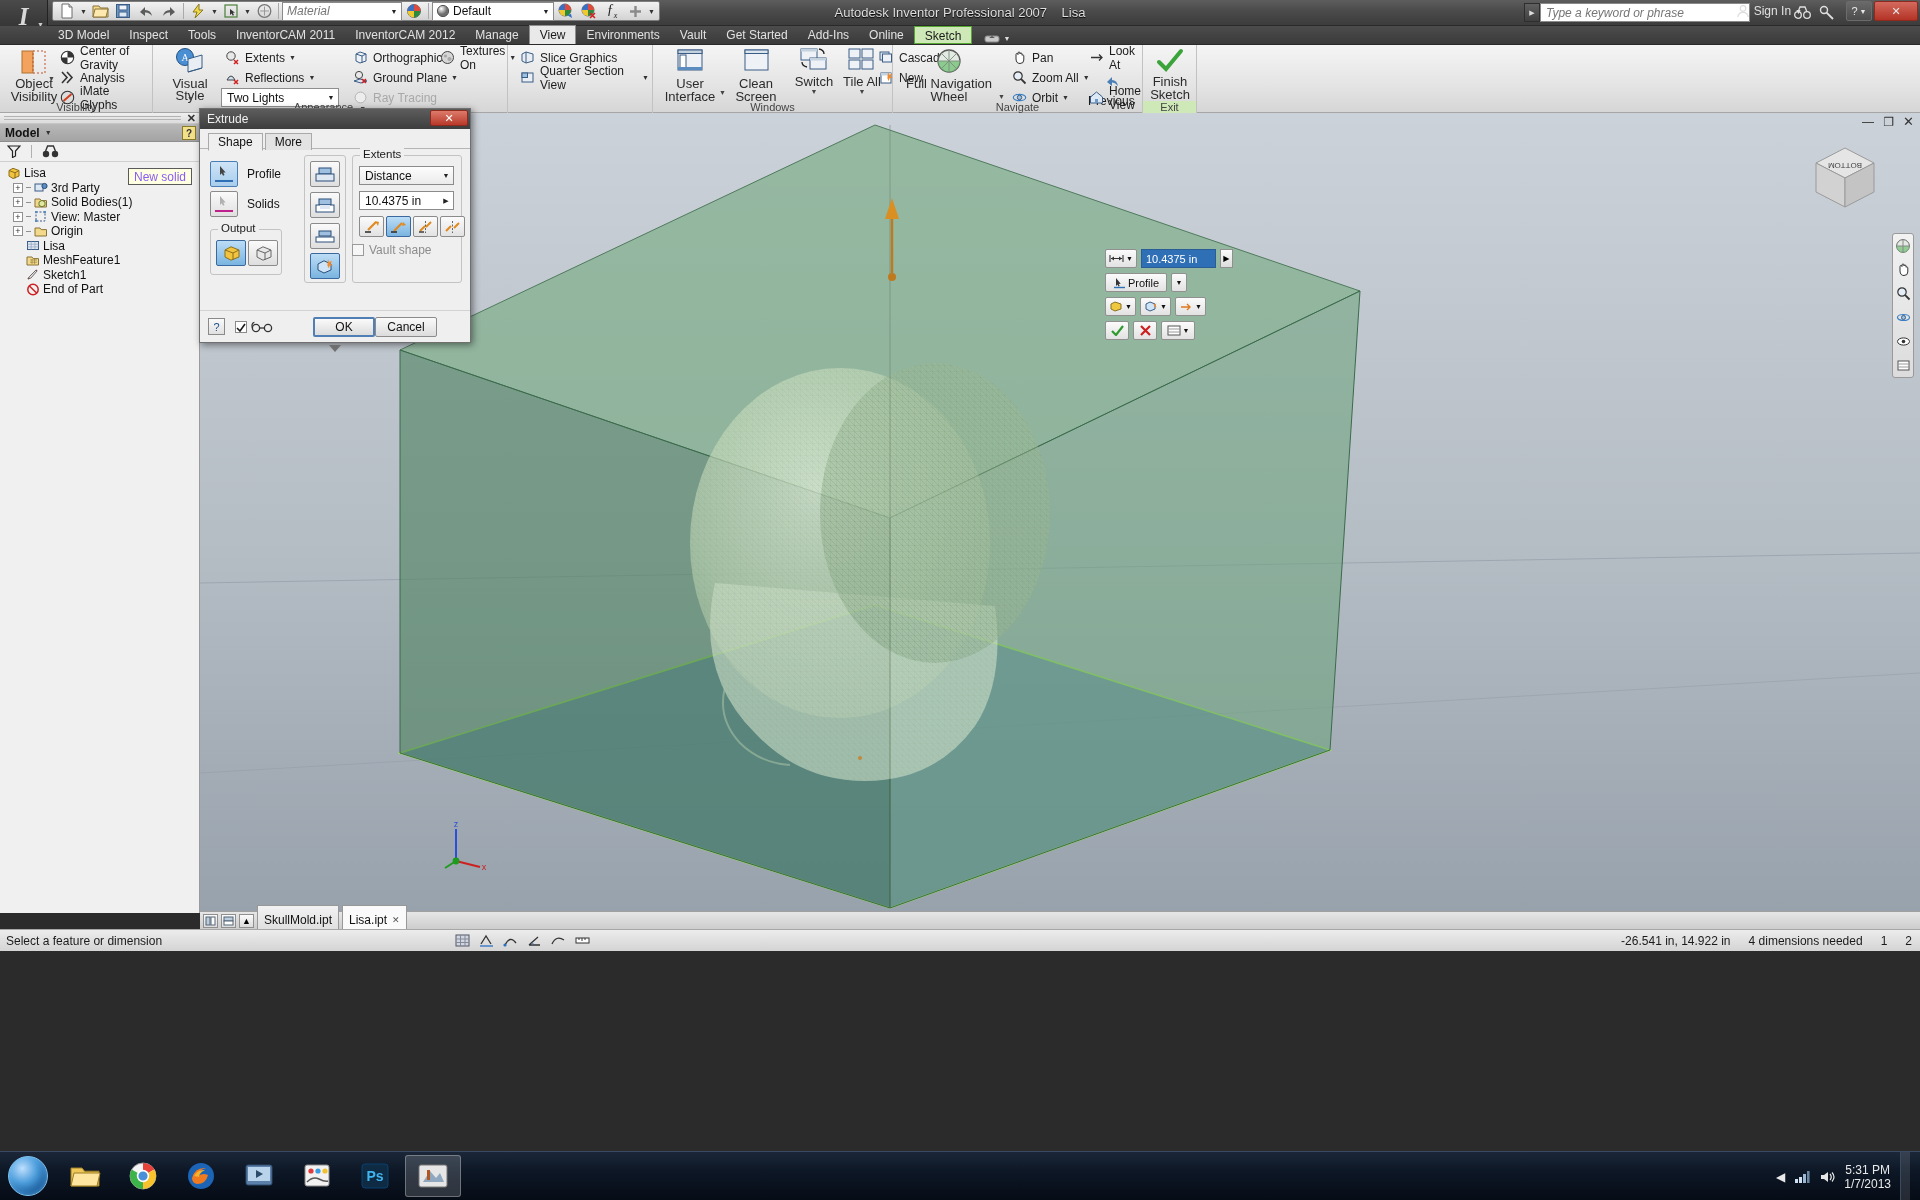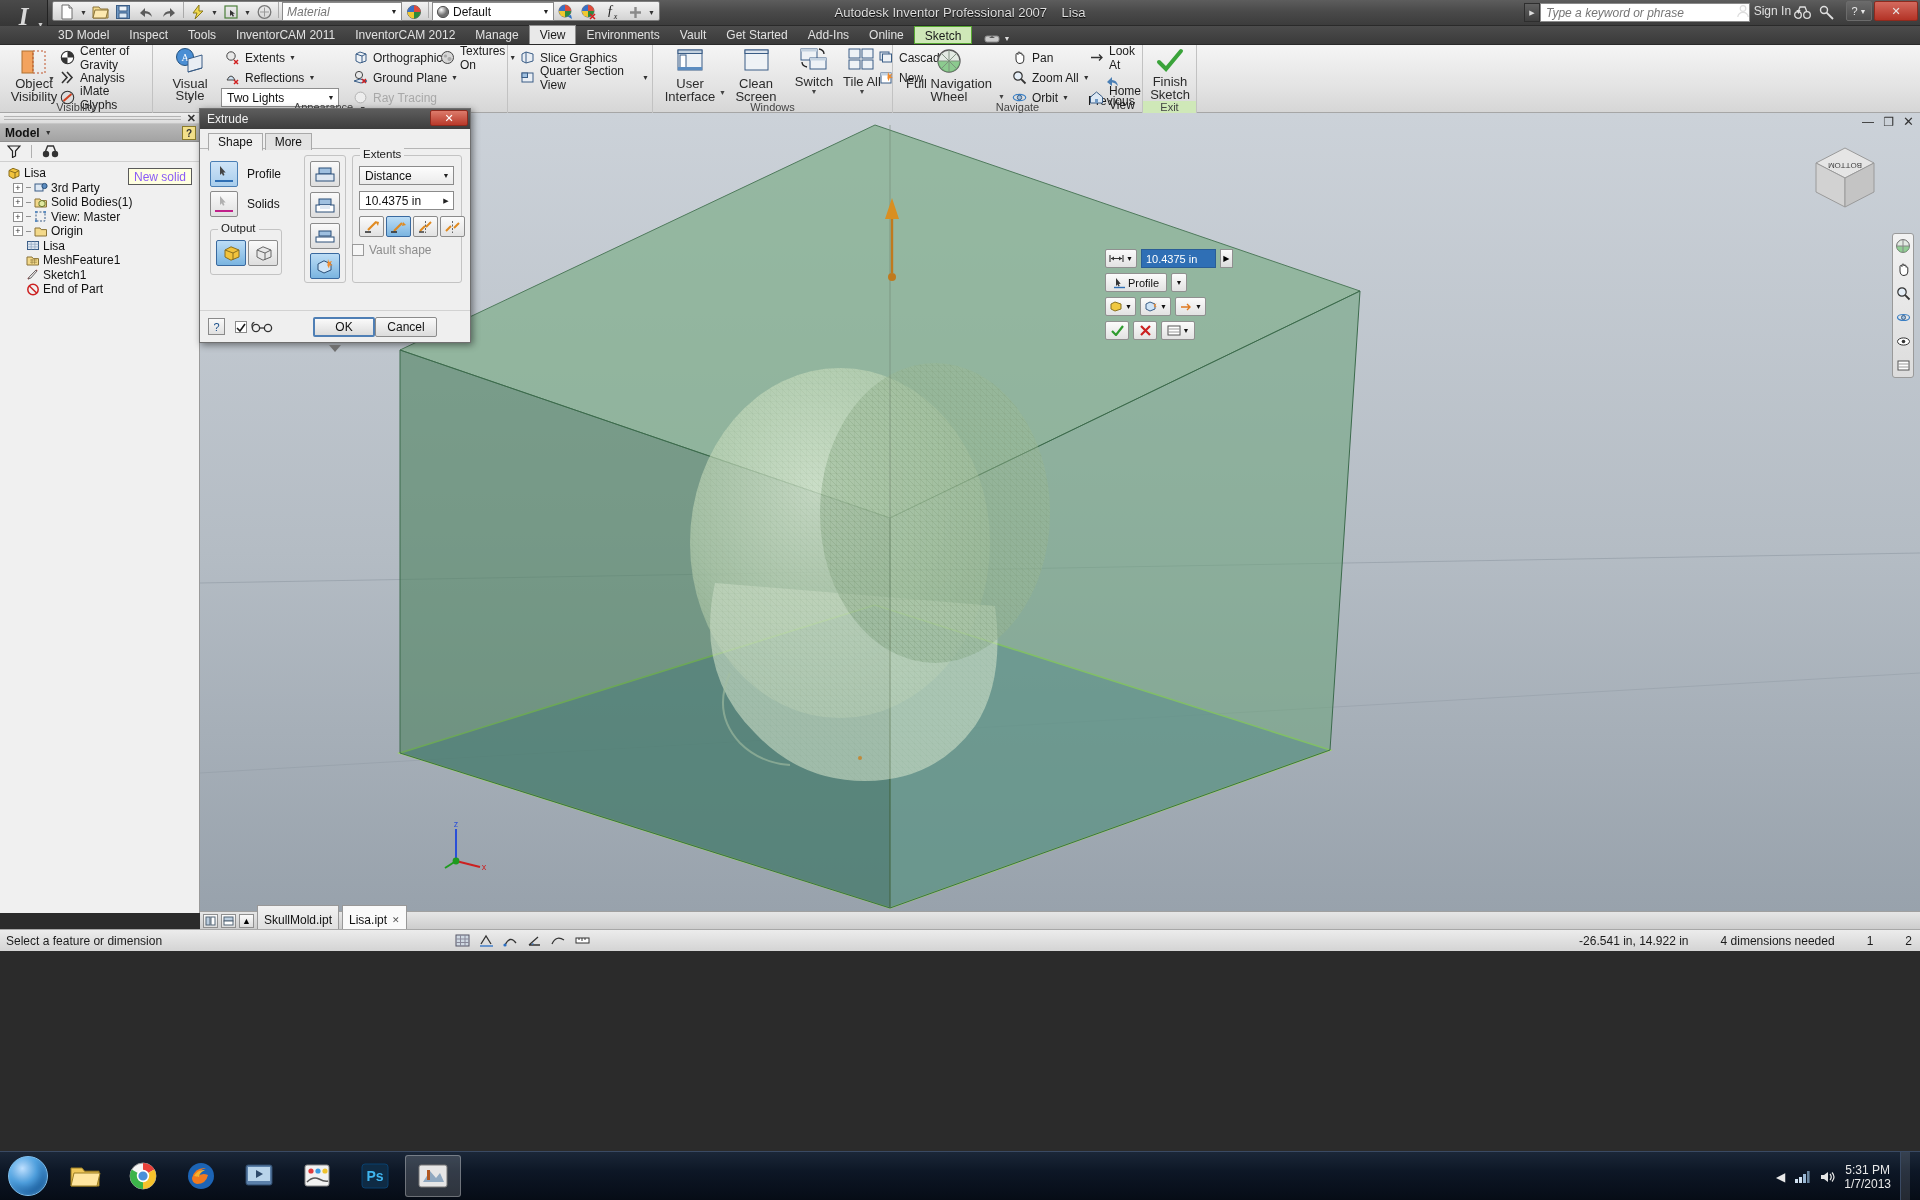--- a/index.html
+++ b/index.html
@@ -13,21 +13,21 @@
   .app { position:relative; width:1920px; height:1200px; }
 
   
   .titlebar {
     position:absolute; left:0; top:0; width:1920px; height:26px;
     background:linear-gradient(180deg,#5d5d5d 0%,#4a4a4a 45%,#3c3c3c 100%);
     border-bottom:1px solid #2a2a2a;
   }
   .qat {
     position:absolute; left:52px; top:1px; height:20px;
-    display:flex; gap:1px;
+    display:flex; align-items:center; gap:1px;
     background:linear-gradient(180deg,#f2f2f2,#d3d3d3);
     border:1px solid #7d7d7d; border-radius:2px; padding:0 3px;
   }
   .qat-btn { width:22px; height:20px; display:flex; align-items:center; justify-content:center; cursor:default; border-radius:2px; }
   .qat-sep { width:1px; height:16px; background:#aaa; margin:0 2px; }
   .qat-arrow { width:9px; height:20px; display:flex; align-items:center; justify-content:center; font-size:7px; color:#333;}
   .qat-combo {
     width:120px; height:19px; background:#fff; border:1px solid #8a8a8a;
     display:flex; align-items:center; padding-left:4px; font-size:12px;
     color:#777; font-style:italic;
@@ -273,21 +273,21 @@
   .doctab.active { background:#fafafa; }
 
   
   .statusbar {
     position:absolute; left:0; top:929px; width:1920px; height:22px;
     background:linear-gradient(180deg,#ececec,#d4d4d4); border-top:1px solid #a7a7a7;
     font-size:12px; color:#1b1b1b; display:flex; align-items:center;
   }
   .sb-left { padding-left:6px; }
   .sb-icons { position:absolute; left:455px; display:flex; gap:9px; align-items:center;}
-  .sb-right { position:absolute; right:8px; display:flex; gap:32px; }
+  .sb-right { position:absolute; right:8px; display:flex; gap:18px; }
 
   
   .taskbar {
     position:absolute; left:0; top:1151px; width:1920px; height:49px;
     background:linear-gradient(180deg,#1b2738 0%,#0d1726 40%,#060c16 100%);
     border-top:1px solid #3a4a63;
     display:flex; align-items:center;
   }
   .start {
     width:56px; height:46px; display:flex;align-items:center;justify-content:center;

